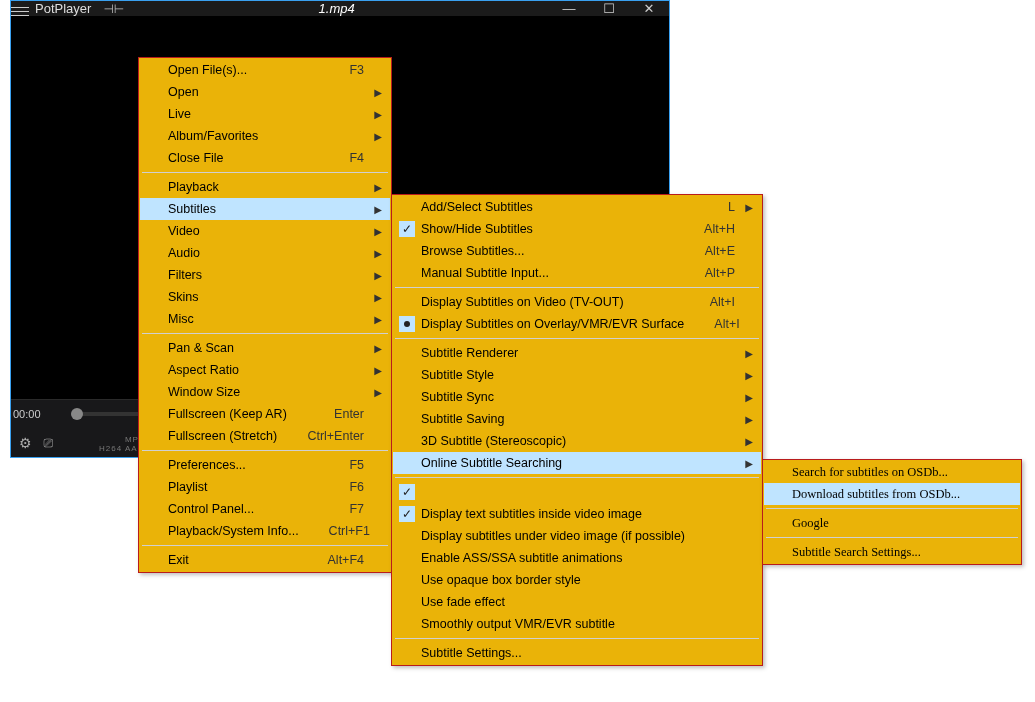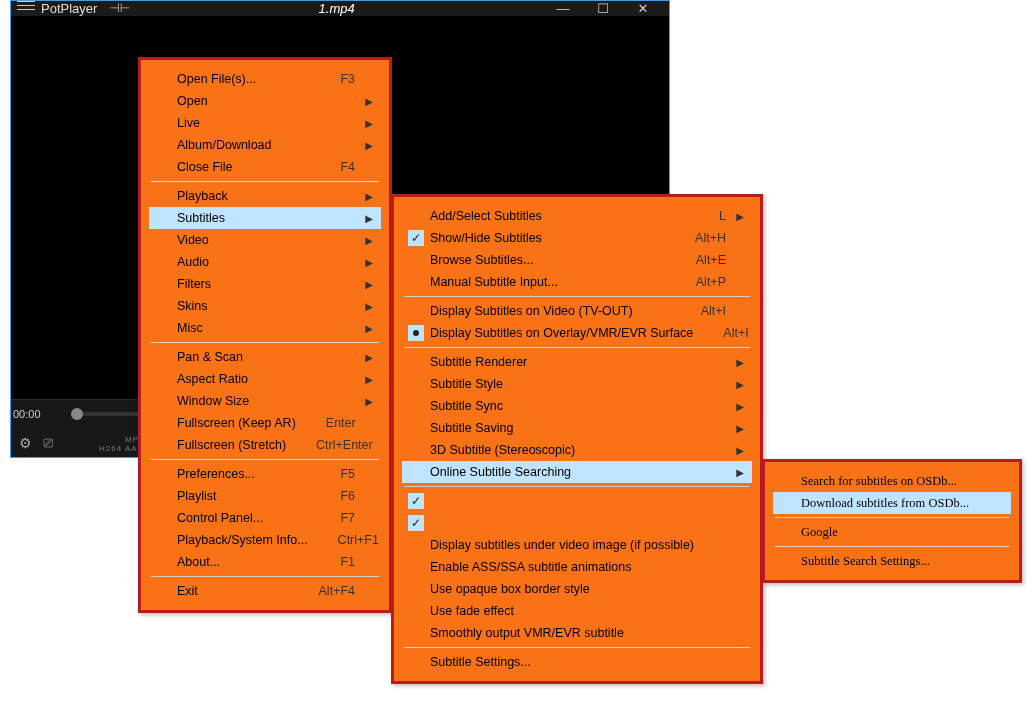--- a/index.html
+++ b/index.html
@@ -3,44 +3,44 @@
 <meta charset="utf-8">
 <style>
   * { margin:0; padding:0; box-sizing:border-box; }
   body { font-family: "Segoe UI", Arial, sans-serif; font-size:12.5px; background:#fff; width:1035px; height:702px; position:relative; color:#000; }
   
   .player {
     position:absolute; left:10px; top:0; width:660px; height:458px;
     border:1px solid #3aa0ef; background:#000;
   }
   .titlebar {
-    height:15px; display:flex; align-items:flex-start; color:#ddd;
-    background:#1b1b1b; padding:0 6px; font-size:13px;
+    height:15px; display:flex; align-items:flex-end; color:#ddd;
+    background:#1b1b1b; padding:0 0; font-size:13px;
   }
   .titlebar .hamburger { width:18px; display:flex; flex-direction:column; gap:3px; margin-right:6px;}
   .titlebar .hamburger span{height:1px;background:#ccc;}
   .titlebar .app-title{margin-right:8px;}
   .titlebar .pin{margin-left:4px; font-size:12px; color:#bbb;}
   .titlebar .filename{flex:1; text-align:center; color:#fff;font-style:italic;}
   .titlebar .wbtn{width:40px;text-align:center;font-size:13px;color:#ccc;}
   .video-area{ position:absolute; top:28px; left:0; right:0; bottom:58px; background:#000;}
   .controls{
     position:absolute; left:0; right:0; bottom:0; height:58px; background:#18181a;
     border-top:1px solid #2a2a2a; color:#aaa; font-size:11px;
   }
   .controls .time{position:absolute;left:2px;top:8px;color:#ccc;}
   .controls .seekbar{position:absolute;left:60px;right:20px;top:12px;height:4px;background:#333;border-radius:2px;}
   .controls .seek-thumb{position:absolute;left:60px;top:8px;width:12px;height:12px;border-radius:50%;background:#888;}
   .controls .icons{position:absolute;left:8px;bottom:6px;display:flex;gap:12px;align-items:center;}
   .controls .icons span{color:#aaa;font-size:14px;}
   .controls .codec{position:absolute;left:88px;bottom:4px;font-size:8px;letter-spacing:1px;color:#777;line-height:9px;text-align:right;}
   
   .menu {
-    position:absolute; background:#f97316; border:3px solid #b91c1c;
-    box-shadow:2px 2px 4px rgba(0,0,0,0.25); padding:8px;
+    position:absolute; background:#eab308; border:1px solid #b91c1c;
+    box-shadow:2px 2px 4px rgba(0,0,0,0.25); padding:1px;
     font-size:12.5px; color:#000;
   }
   .menu .item{
     display:flex; align-items:center; height:22px; padding:0 26px 0 28px;
     position:relative; white-space:nowrap;
   }
   .menu .item.hl{ background:#bfe4ff; }
   .menu .item .label{flex:1;}
   .menu .item .accel{color:#333; margin-left:30px;}
   .menu .item .arrow{position:absolute; right:8px; font-size:10px; color:#333;}
@@ -93,21 +93,21 @@
     </div>
     <div class="item">
       <span class="label">Open</span>
       <span class="arrow">▶</span>
     </div>
     <div class="item">
       <span class="label">Live</span>
       <span class="arrow">▶</span>
     </div>
     <div class="item">
-      <span class="label">Album/Download</span>
+      <span class="label">Album/Favorites</span>
       <span class="arrow">▶</span>
     </div>
     <div class="item">
       <span class="label">Close File</span>
       <span class="accel">F4</span>
     </div>
     <hr>
     <div class="item">
       <span class="label">Playback</span>
       <span class="arrow">▶</span>
@@ -166,24 +166,20 @@
       <span class="label">Playlist</span>
       <span class="accel">F6</span>
     </div>
     <div class="item">
       <span class="label">Control Panel...</span>
       <span class="accel">F7</span>
     </div>
     <div class="item">
       <span class="label">Playback/System Info...</span>
       <span class="accel">Ctrl+F1</span>
-    </div>
-    <div class="item">
-      <span class="label">About...</span>
-      <span class="accel">F1</span>
     </div>
     <hr>
     <div class="item">
       <span class="label">Exit</span>
       <span class="accel">Alt+F4</span>
     </div>
   </div>
 
 <div class="menu menu2" id="menu2">
     <div class="item">
@@ -238,20 +234,21 @@
     <div class="item hl">
       <span class="label">Online Subtitle Searching</span>
       <span class="arrow">▶</span>
     </div>
     <hr>
     <div class="item">
       <span class="checkmark check hlbg"></span>
     </div>
     <div class="item">
       <span class="checkmark check hlbg"></span>
+      <span class="label">Display text subtitles inside video image</span>
     </div>
     <div class="item">
       <span class="label">Display subtitles under video image (if possible)</span>
     </div>
     <div class="item">
       <span class="label">Enable ASS/SSA subtitle animations</span>
     </div>
     <div class="item">
       <span class="label">Use opaque box border style</span>
     </div>

